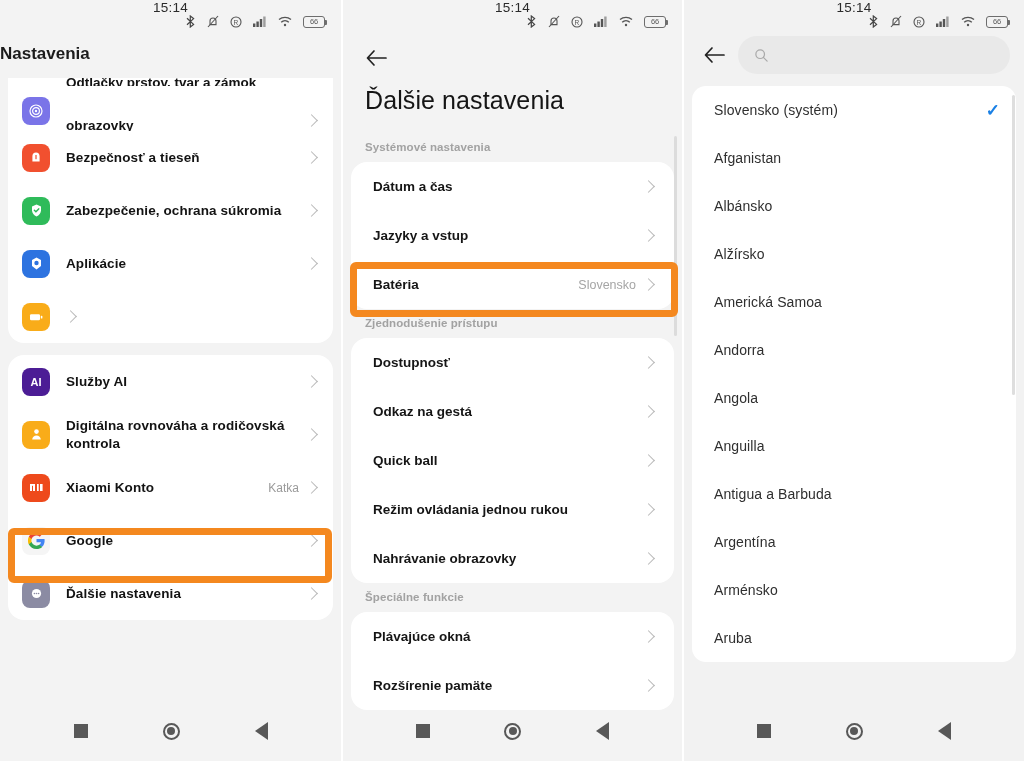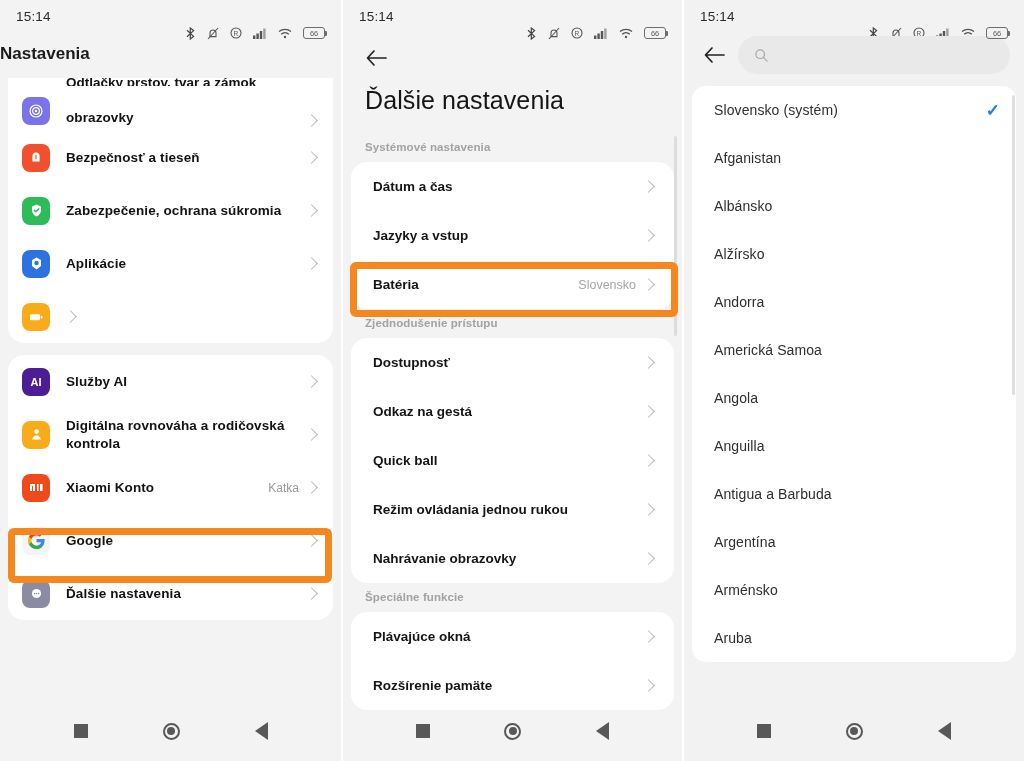--- a/index.html
+++ b/index.html
@@ -21,25 +21,26 @@
   .phone.p3 { width: 342px; background: #f2f2f2; }
   .phone + .phone { border-left: 2px solid #ffffff; }
 
   
   .statusbar {
     height: 32px;
     display: flex; align-items: center;
     padding: 0 16px;
     font-size: 13px; color: #2b2b2b;
     letter-spacing: .2px;
+    flex-direction: column;
   }
   .statusbar .clock { font-size: 13.5px; }
   .statusbar .sb-icons {
     margin-left: auto;
-    display: flex; align-items: center; gap: 11px; margin-top: 34px;
+    display: flex; align-items: center; gap: 11px;
   }
   .sb-icons svg { display: block; }
   .batt {
     width: 22px; height: 12px;
     border: 1.3px solid #6d6d6d; border-radius: 3px;
     position: relative;
     display: flex; align-items: center; justify-content: center;
     font-size: 7.5px; color: #5a5a5a; letter-spacing: -.2px;
   }
   .batt::after {
@@ -80,21 +81,21 @@
     font-size: 12px; color: #9a9a9a; margin-right: 8px; white-space: nowrap;
   }
   .chev {
     width: 9px; height: 9px; flex: 0 0 auto;
     border-right: 1.6px solid #b8b8b8;
     border-top: 1.6px solid #b8b8b8;
     transform: rotate(45deg);
     margin-right: 3px;
   }
   .clipped-row { height: 36px; align-items: flex-end; padding-bottom: 6px; overflow: hidden; }
-  .clipped-row .lbl { position: relative; top: 2px; }
+  .clipped-row .lbl { position: relative; top: 10px; }
   .clipped-row .clip-top {
     position: absolute; left: 58px; top: -3px; right: 40px;
     font-size: 13.5px; font-weight: 600; color: #131313;
     overflow: hidden; height: 11px;
   }
 
   
   .hl {
     position: absolute;
     border: 7px solid #f4881f;
@@ -495,24 +496,24 @@
       <div class="p3row">
           <span class="lbl">Afganistan</span>
         </div>
       <div class="p3row">
           <span class="lbl">Albánsko</span>
         </div>
       <div class="p3row">
           <span class="lbl">Alžírsko</span>
         </div>
       <div class="p3row">
+          <span class="lbl">Americká Samoa</span>
+        </div>
+      <div class="p3row">
           <span class="lbl">Andorra</span>
-        </div>
-      <div class="p3row">
-          <span class="lbl">Americká Samoa</span>
         </div>
       <div class="p3row">
           <span class="lbl">Angola</span>
         </div>
       <div class="p3row">
           <span class="lbl">Anguilla</span>
         </div>
       <div class="p3row">
           <span class="lbl">Antigua a Barbuda</span>
         </div>

